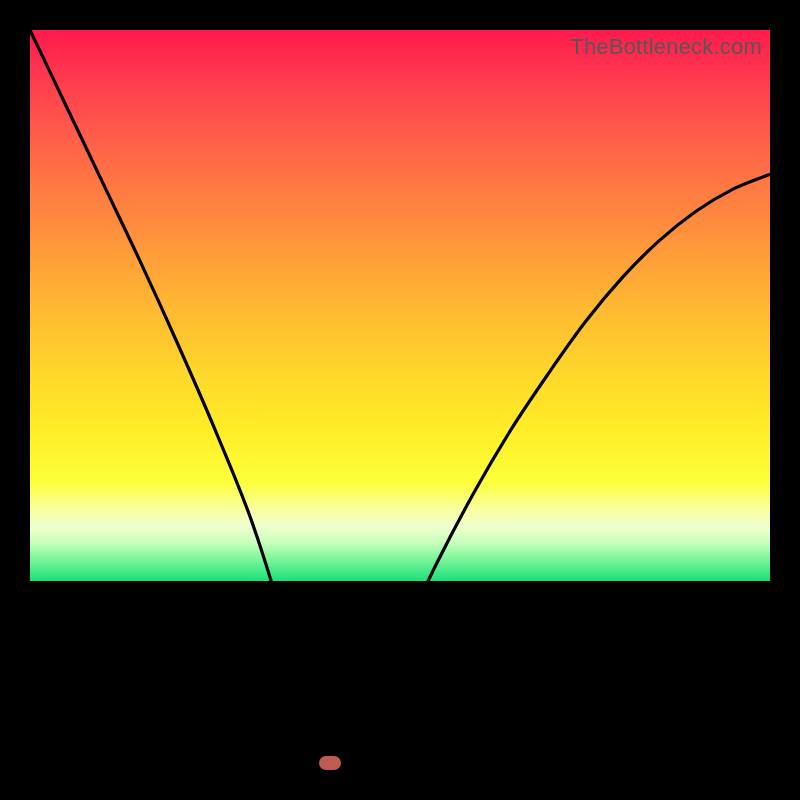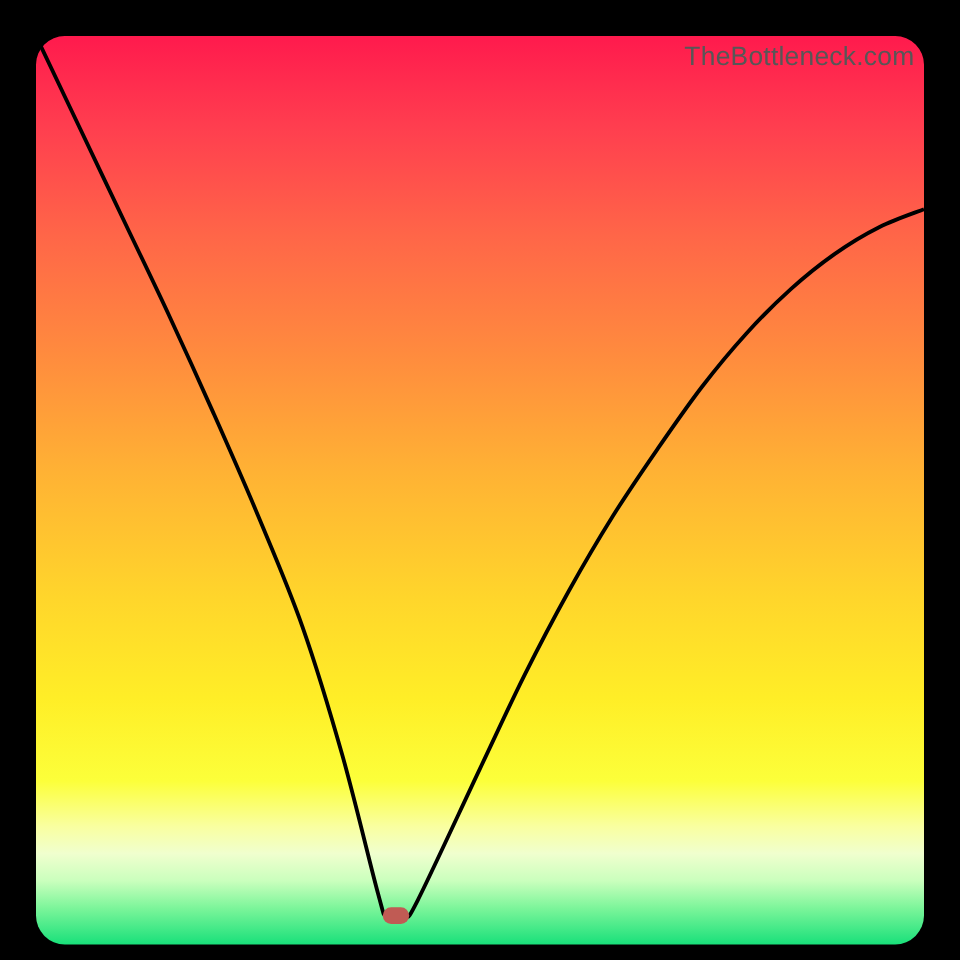--- a/index.html
+++ b/index.html
@@ -17,38 +17,37 @@
     top: 0;
     width: 800px;
     height: 800px;
     background: #000;
   }
   .plot {
     position: absolute;
     left: 30px;
     top: 30px;
     width: 740px;
-    height: 757px;
+    height: 551px;
     background: linear-gradient(
       to bottom,
       #ff1a4d 0%,
       #ff3e4f 10%,
       #ff6648 22%,
       #ff8b3e 35%,
       #ffb234 48%,
       #ffd62b 62%,
       #ffee27 73%,
       #fcff3a 82%,
       #f9ffa0 87%,
       #f0ffce 90%,
       #caffbd 93%,
       #7cf59a 96%,
       #19e07a 100%
     );
-    border-radius: 24px;
   }
   .watermark {
     position: absolute;
     top: 4px;
     right: 8px;
     color: #575757;
     font-size: 22px;
     font-weight: 500;
     letter-spacing: 0.2px;
     user-select: none;

